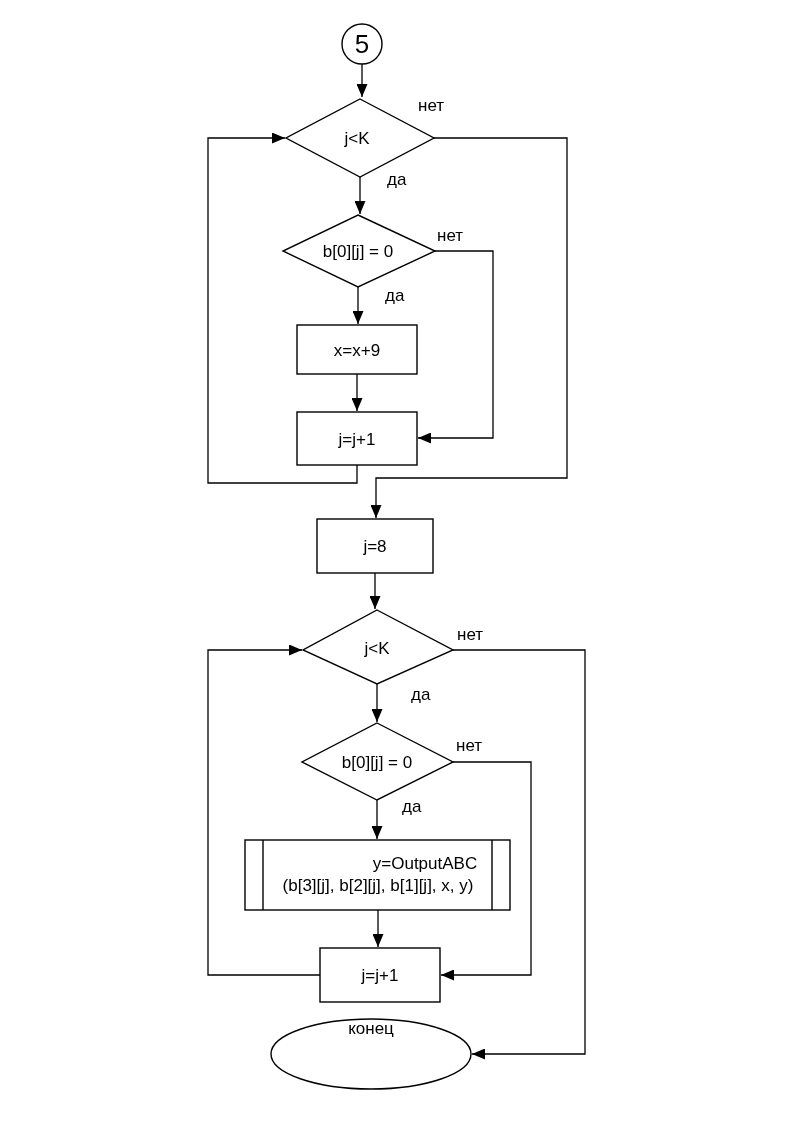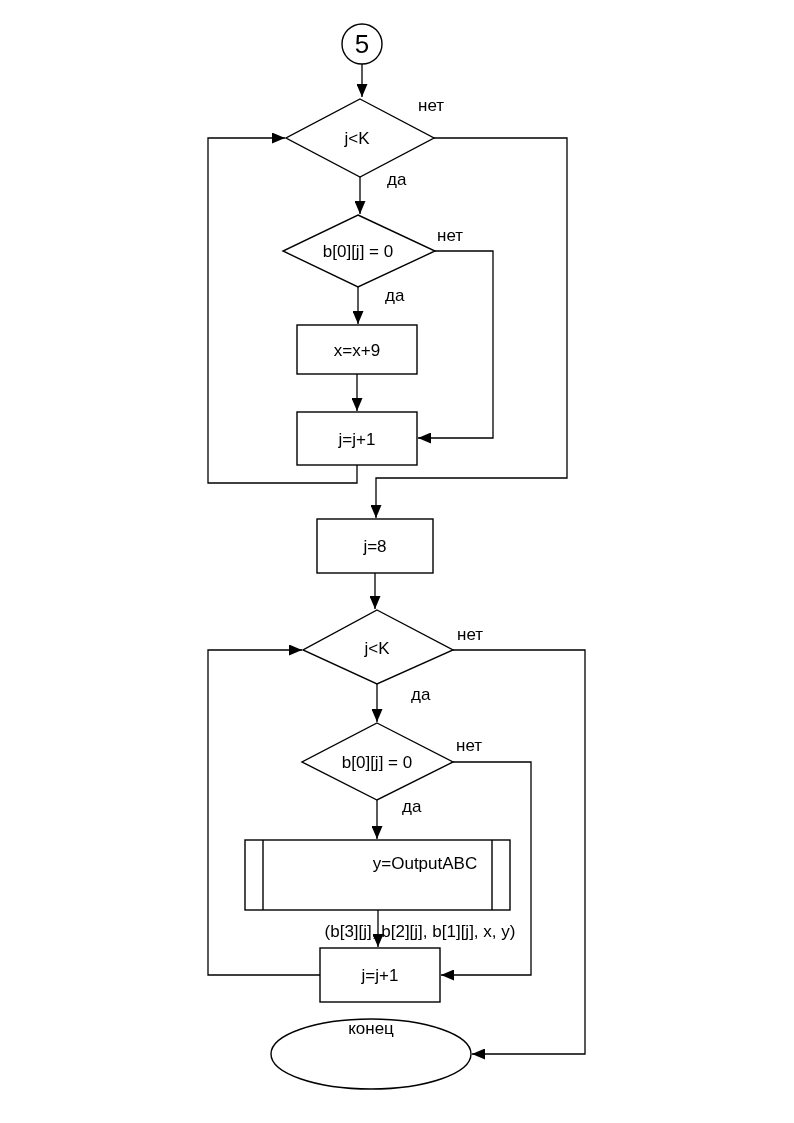--- a/index.html
+++ b/index.html
@@ -70,21 +70,21 @@
 
   <div class="lbl center connector-num" style="left:362px; top:44px;">5</div>
   <div class="lbl center" style="left:357px; top:138px;">j&lt;K</div>
   <div class="lbl center" style="left:358px; top:251px;">b[0][j] = 0</div>
   <div class="lbl center" style="left:357px; top:350px;">x=x+9</div>
   <div class="lbl center" style="left:357px; top:439px;">j=j+1</div>
   <div class="lbl center" style="left:375px; top:546px;">j=8</div>
   <div class="lbl center" style="left:377px; top:648px;">j&lt;K</div>
   <div class="lbl center" style="left:377px; top:762px;">b[0][j] = 0</div>
   <div class="lbl center" style="left:378px; top:863px;margin-left:47px;">y=OutputABC</div>
-  <div class="lbl center" style="left:378px; top:931px;margin-left:42px;">(b[3][j], b[2][j], b[1][j], x, y)</div>
+  <div class="lbl center" style="left:378px; top:885px;">(b[3][j], b[2][j], b[1][j], x, y)</div>
   <div class="lbl center" style="left:380px; top:975px;">j=j+1</div>
   <div class="lbl center" style="left:371px; top:1028px;">конец</div>
 
   <div class="lbl" style="left:418px; top:95px;">нет</div>
   <div class="lbl" style="left:387px; top:169px;">да</div>
   <div class="lbl" style="left:437px; top:225px;">нет</div>
   <div class="lbl" style="left:385px; top:285px;">да</div>
   <div class="lbl" style="left:457px; top:624px;">нет</div>
   <div class="lbl" style="left:411px; top:684px;">да</div>
   <div class="lbl" style="left:456px; top:735px;">нет</div>

